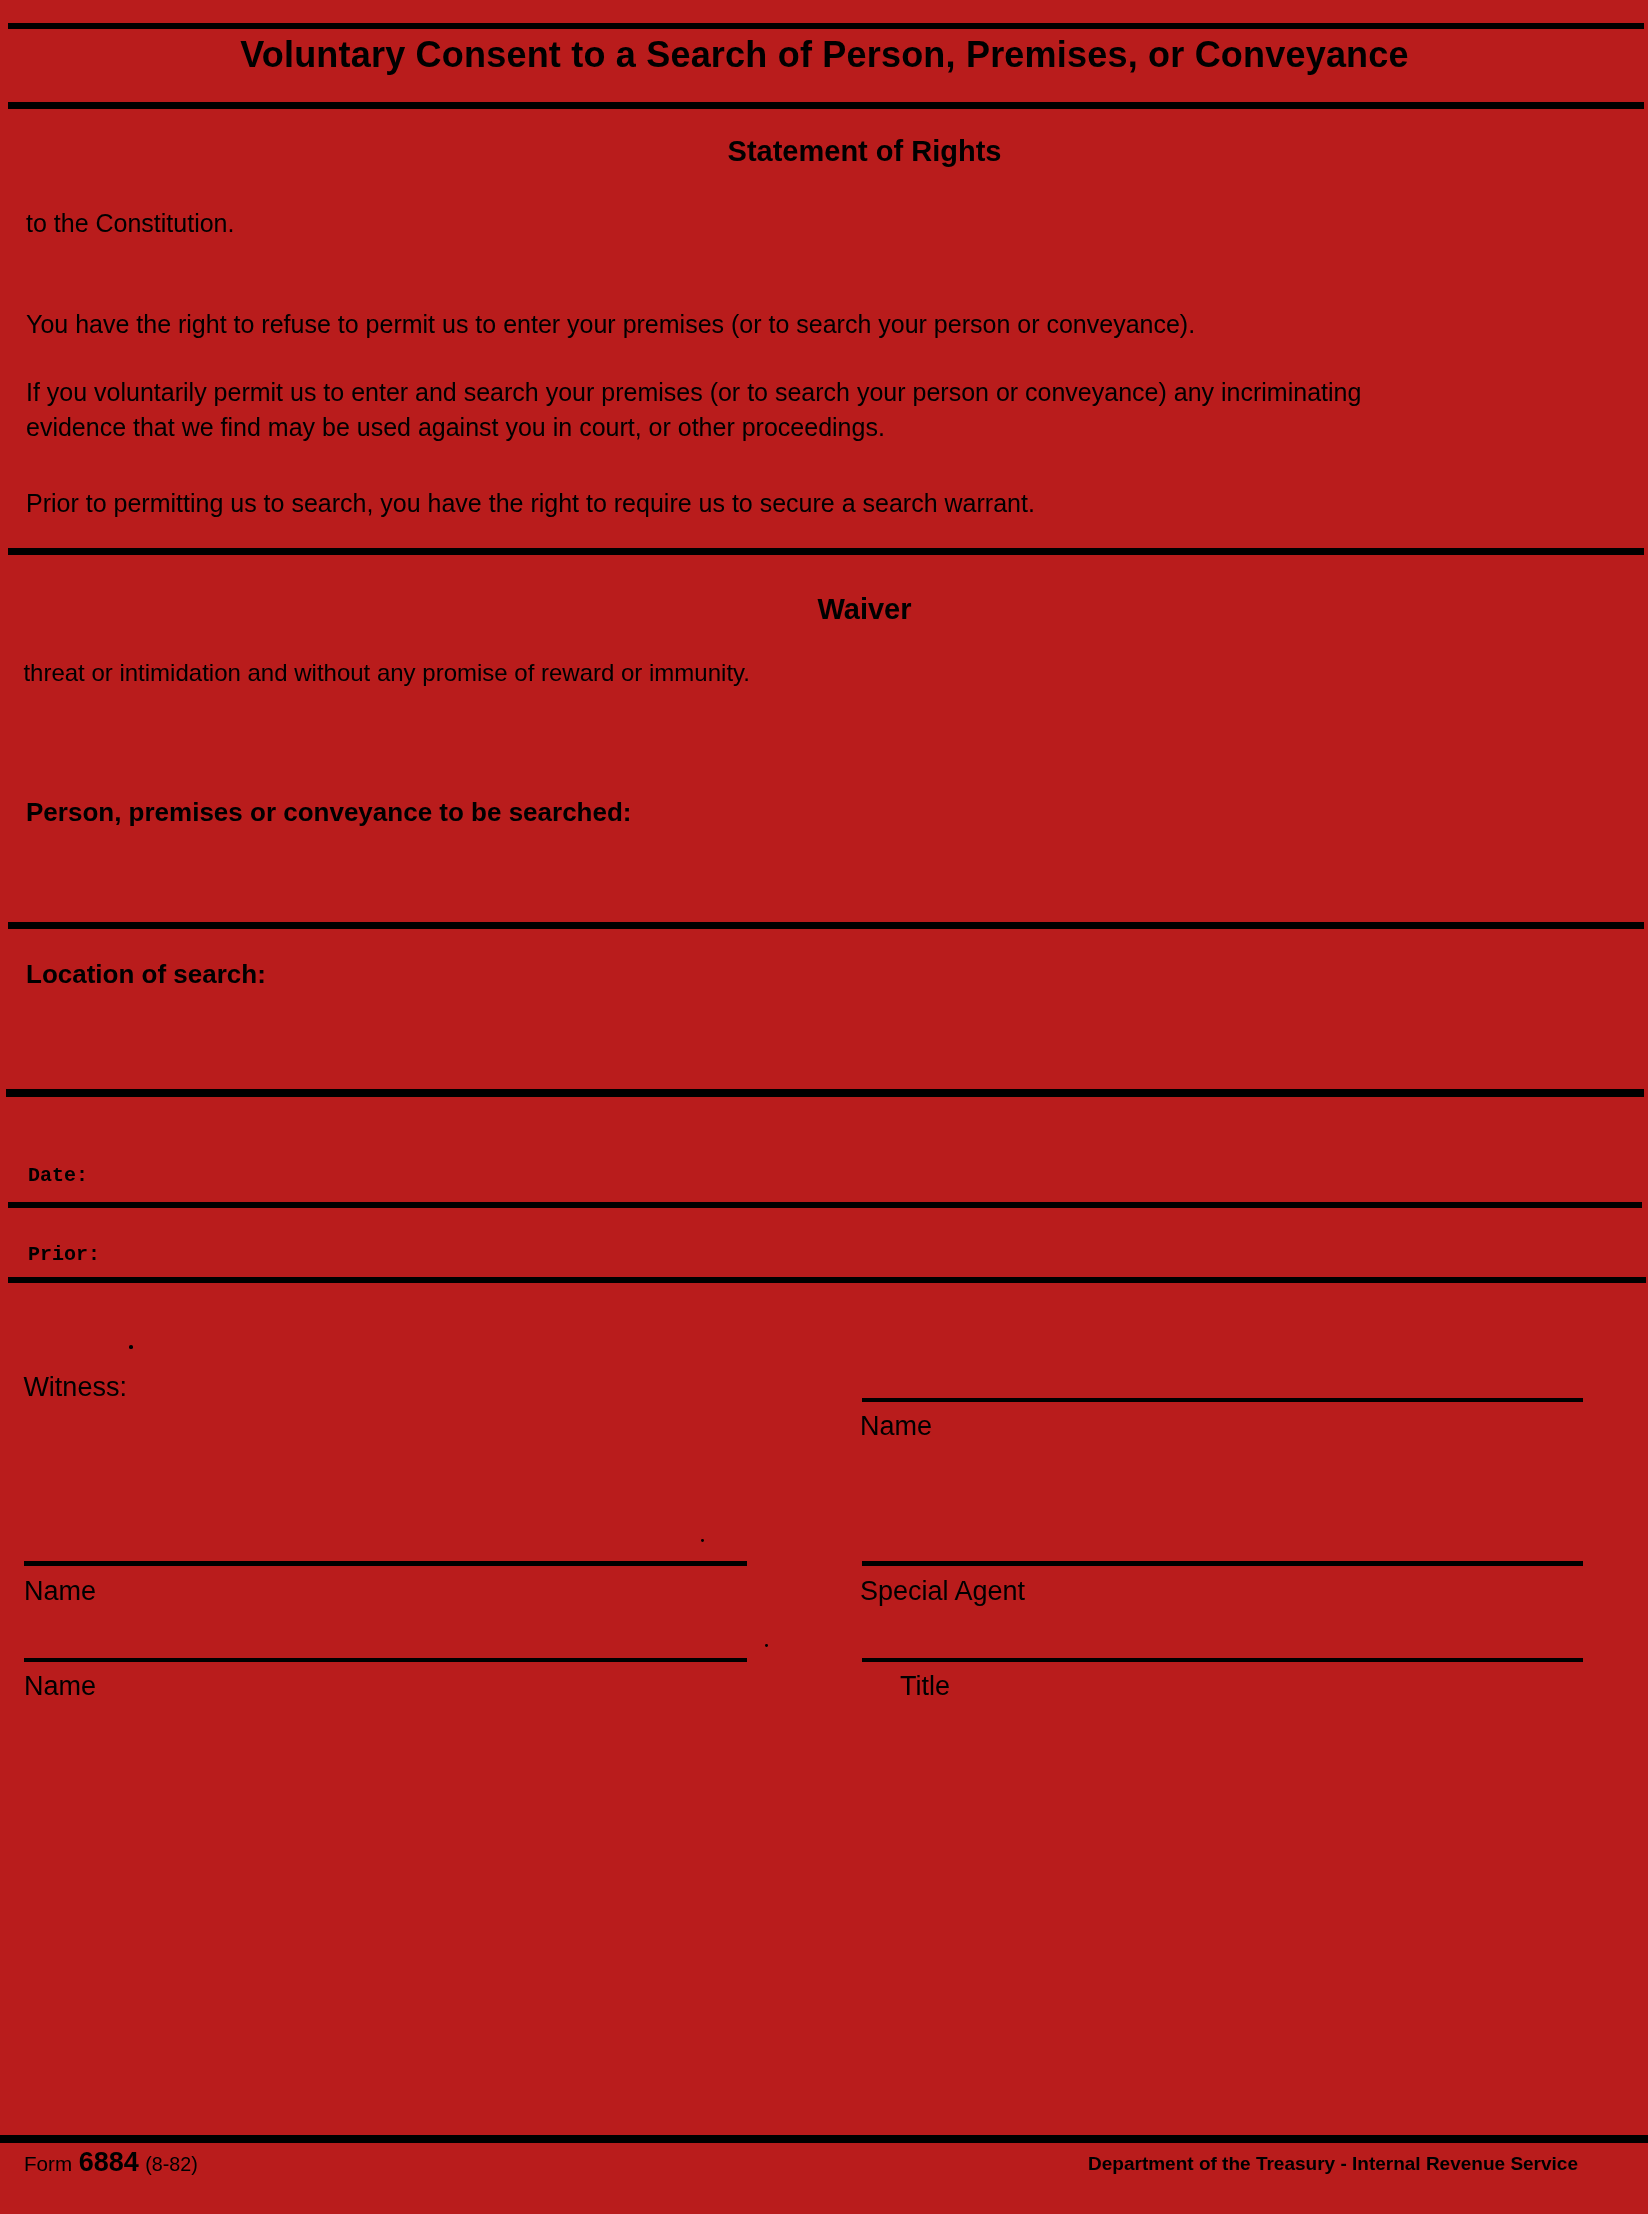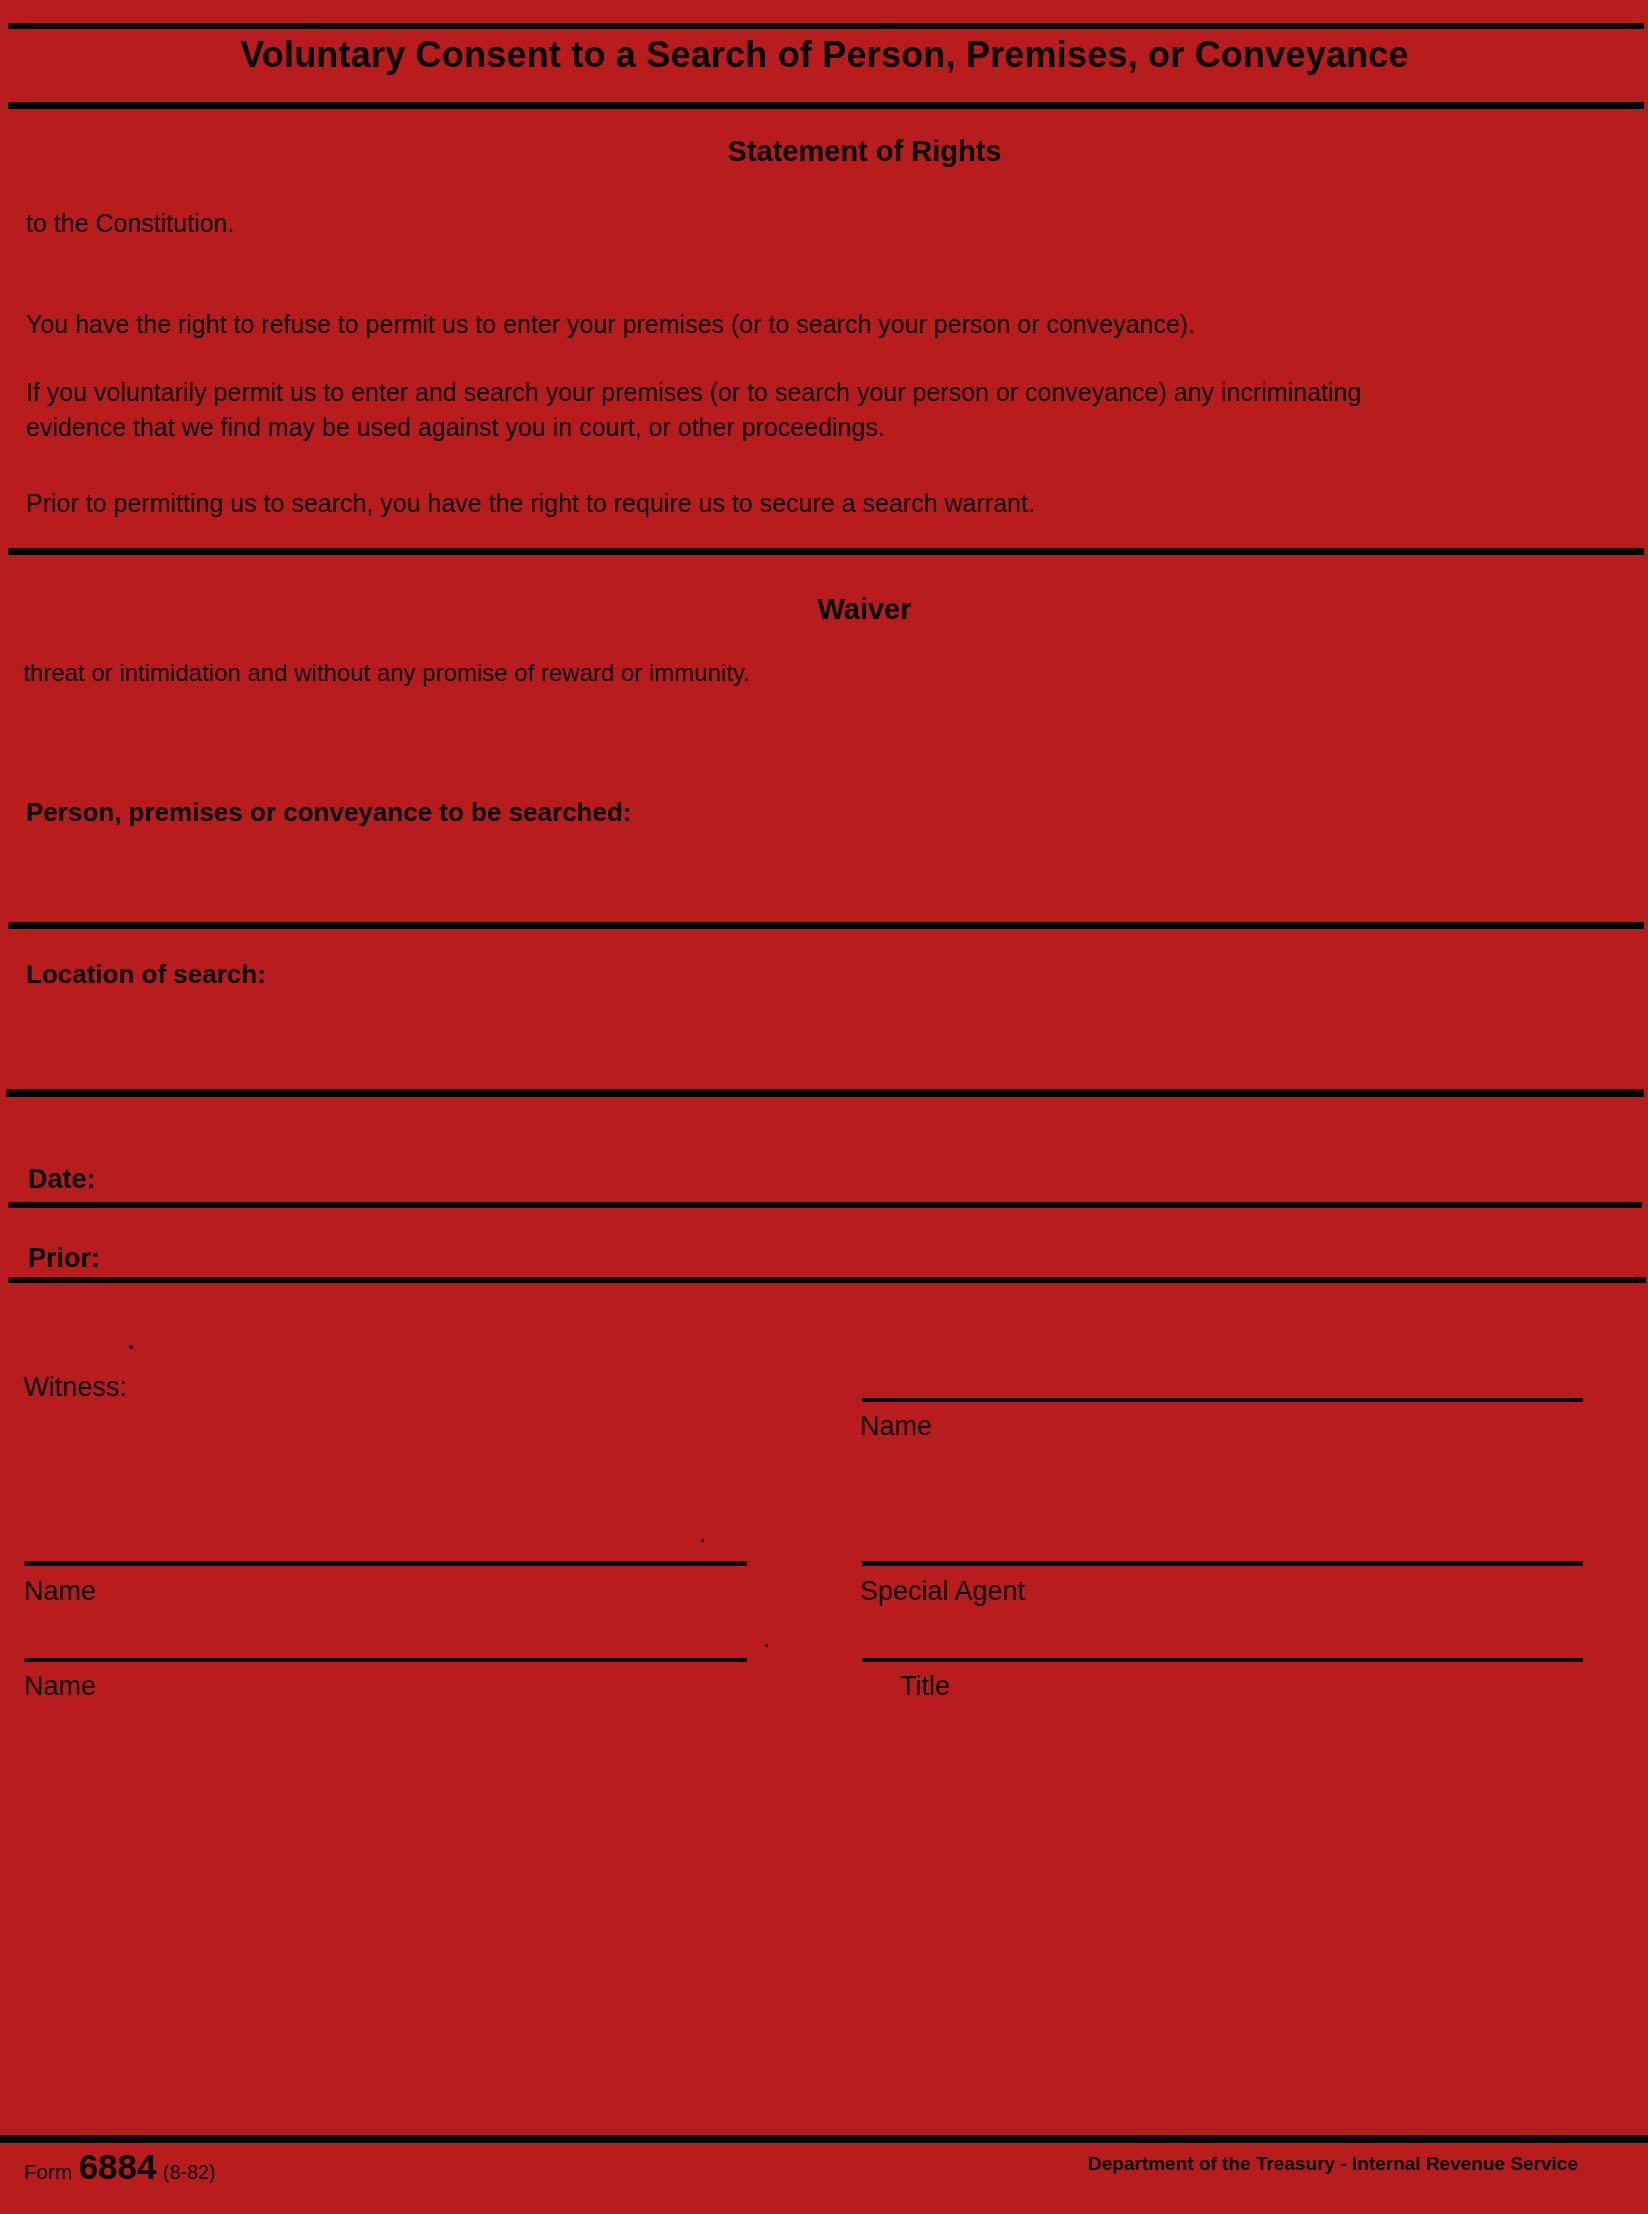--- a/index.html
+++ b/index.html
@@ -53,23 +53,24 @@
     white-space: nowrap;
   }
   .field-label {
     position: absolute;
     font-size: 26px;
     font-weight: bold;
     white-space: nowrap;
   }
   .dt-label {
     position: absolute;
-    font-size: 27px;
+    font-size: 20px;
     font-weight: bold;
     white-space: nowrap;
+    font-family: Liberation Mono, monospace;
   }
   .sig-label {
     position: absolute;
     font-size: 27px;
     font-weight: normal;
     white-space: nowrap;
   }
   .sig-line {
     position: absolute;
     background: #000000;
@@ -86,21 +87,21 @@
   .footer-left {
     position: absolute;
     left: 24px;
     top: 2147px;
     display: flex;
     align-items: baseline;
     gap: 6.6px;
     white-space: nowrap;
   }
   .footer-form-word { font-size: 20.6px; font-weight: normal; }
-  .footer-form-number { font-size: 35px; font-weight: bold; }
+  .footer-form-number { font-size: 27px; font-weight: bold; }
   .footer-revision { font-size: 19.7px; font-weight: normal; }
   .footer-right {
     position: absolute;
     right: 71px;
     top: 2153px;
     font-size: 19px;
     font-weight: bold;
     white-space: nowrap;
   }
 </style>

